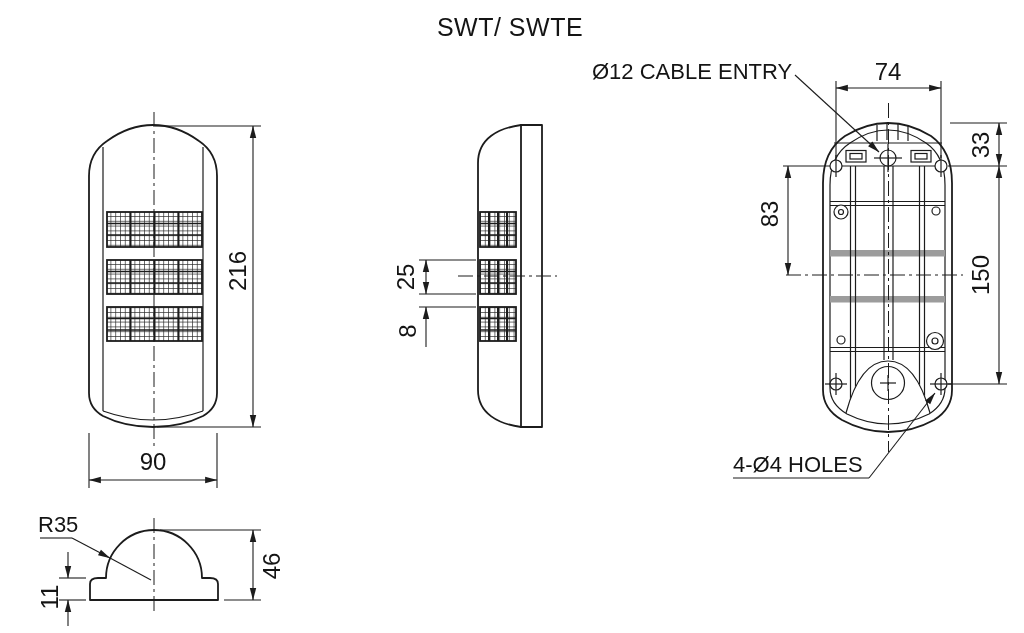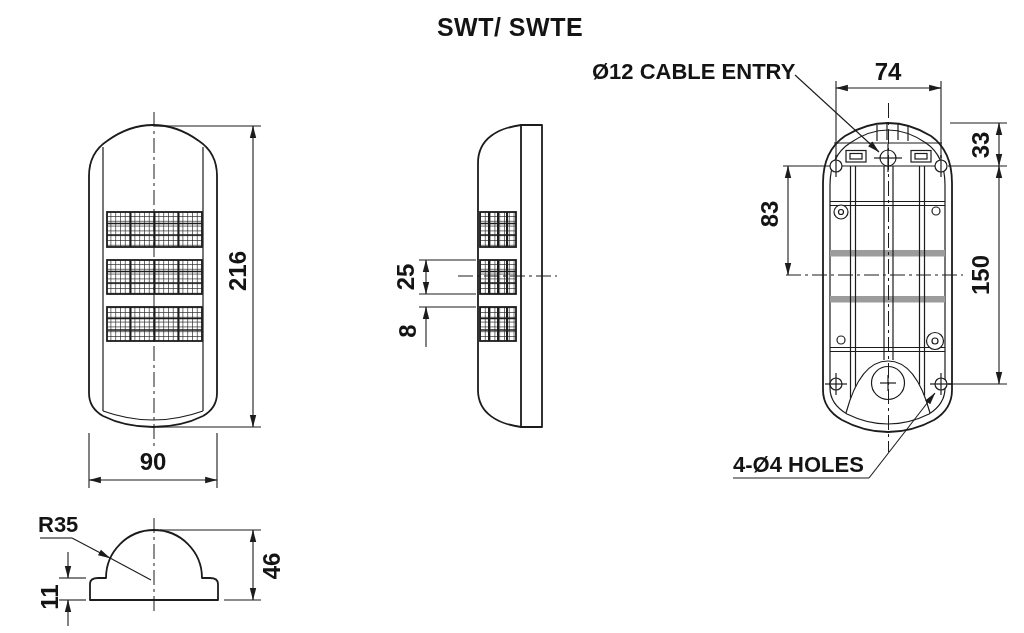--- a/index.html
+++ b/index.html
@@ -1,17 +1,17 @@
 <!DOCTYPE html>
 <html><head>
 <meta charset="utf-8">
 <style>
   html,body{margin:0;padding:0;background:#ffffff;}
   .page{width:1024px;height:633px;background:#fff;position:relative;overflow:hidden;
-        font-family:"Liberation Sans", sans-serif;font-weight:bold;}
+        font-family:"Liberation Sans", sans-serif;}
   svg{display:block;}
   .ol{stroke:#1c1c1c;stroke-width:1.8;fill:none;stroke-linecap:round;stroke-linejoin:round;}
   .tl{stroke:#1c1c1c;stroke-width:1.2;fill:none;}
   .dl{stroke:#1c1c1c;stroke-width:1.1;fill:none;}
   .cl{stroke:#1c1c1c;stroke-width:1;fill:none;stroke-dasharray:15 4 3 4;}
   .wf{fill:#ffffff;}
   .grayrib{fill:#9c9c9c;stroke:none;}
   .pnl{fill:url(#xgrid);stroke:#1c1c1c;stroke-width:1.8;}
   .pdiv{stroke:#1c1c1c;stroke-width:2;fill:none;}
   .pdivh{stroke:#1c1c1c;stroke-width:1.4;fill:none;}

